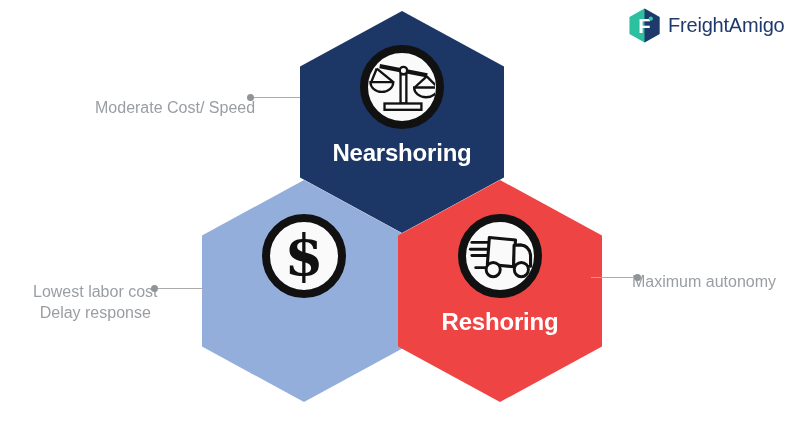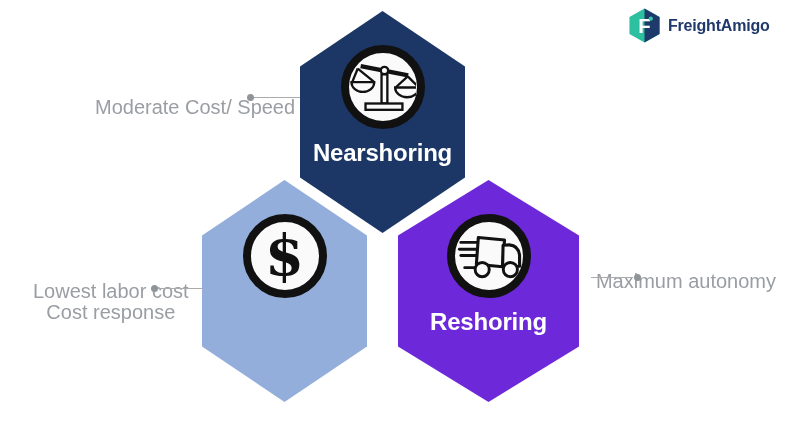--- a/index.html
+++ b/index.html
@@ -2,24 +2,24 @@
 <html><head>
 <meta charset="utf-8">
 <style>
   html,body{margin:0;padding:0;background:#ffffff;}
   .canvas{
     position:relative;width:808px;height:424px;background:#ffffff;overflow:hidden;
     font-family:"Liberation Sans",sans-serif;
   }
   
   .logo{position:absolute;left:628px;top:8px;display:flex;align-items:center;gap:7px;}
-  .logo-text{font-size:16px;font-weight:bold;letter-spacing:-0.2px;}
+  .logo-text{font-size:20px;font-weight:normal;letter-spacing:-0.2px;}
   
   .hex{
-    position:absolute;width:165px;height:222px;
+    position:absolute;width:204px;height:222px;
     clip-path:polygon(50% 0%,100% 25%,100% 75%,50% 100%,0% 75%,0% 25%);
   }
   .hex-near{left:300px;top:11px;}
   .hex-off {left:202px;top:180px;}
   .hex-re  {left:398px;top:180px;}
   .hex-label{
     position:absolute;left:0;top:128px;width:100%;text-align:center;
     font-size:24px;font-weight:bold;color:#ffffff;letter-spacing:-0.2px;
   }
   .icon-circle{
@@ -28,21 +28,21 @@
     border:8px solid #111111;background:#fafafa;
     display:flex;align-items:center;justify-content:center;
   }
   .icon-circle svg{display:block;}
   .dollar{
     font-family:"DejaVu Serif",serif;font-weight:bold;font-size:56px;
     line-height:1;color:#111111;margin-top:-3px;
   }
   
   .ann{
-    position:absolute;font-size:20px;line-height:21px;color:#9a9ea3;
+    position:absolute;font-size:16px;line-height:21px;color:#9a9ea3;
     white-space:nowrap;
   }
   .ann-right{text-align:right;}
   .connector{position:absolute;height:0;border-top:1.5px solid #ababab;}
   .connector .dot{
     position:absolute;width:7px;height:7px;border-radius:50%;background:#8f9499;top:-4.5px;
   }
   .dot-left{left:-7.5px;}
   .dot-right{right:-7.5px;}
 </style>
@@ -83,21 +83,21 @@
     </div>
     <div class="hex-label">Nearshoring</div>
   </div>
 
   <div class="hex hex-off" style="background: rgb(148, 174, 219);">
     <div class="icon-circle">
       <span class="dollar">$</span>
     </div>
   </div>
 
-  <div class="hex hex-re" style="background: #6d28d9; padding-left: 16px;">
+  <div class="hex hex-re" style="background: #ef4444;">
     <div class="icon-circle">
       <svg width="66" height="66" viewBox="0 0 68 68" fill="none" stroke="#111111" stroke-linecap="round" stroke-linejoin="round">
 
         <line x1="5" y1="20" x2="23" y2="20" stroke-width="3"></line>
         <line x1="3.5" y1="27" x2="25" y2="27" stroke-width="3"></line>
         <line x1="5" y1="33.5" x2="27" y2="33.5" stroke-width="3"></line>
         <line x1="9" y1="46" x2="20" y2="46" stroke-width="3"></line>
 
         <polygon points="23,15 50,17.5 48,45 21,42.5" fill="#fafafa" stroke-width="3.2"></polygon>
 
@@ -112,21 +112,21 @@
 
   <div class="ann" style="left:95px;top:97px;">
     <div>Moderate Cost/ Speed</div>
   </div>
   <div class="connector" style="left:254px;top:97px;width:46px;">
     <span class="dot dot-left"></span>
   </div>
 
   <div class="ann" style="left:33px;top:281px;text-align:center;">
     <div>Lowest labor cost</div>
-    <div>Cost response</div>
+    <div>Delay response</div>
   </div>
   <div class="connector" style="left:158px;top:288px;width:45px;">
     <span class="dot dot-left"></span>
   </div>
 
   <div class="ann ann-right" style="right:32px;top:271px;">
     <div>Maximum autonomy</div>
   </div>
   <div class="connector" style="left:591px;top:277px;width:42px;">
     <span class="dot dot-right"></span>

